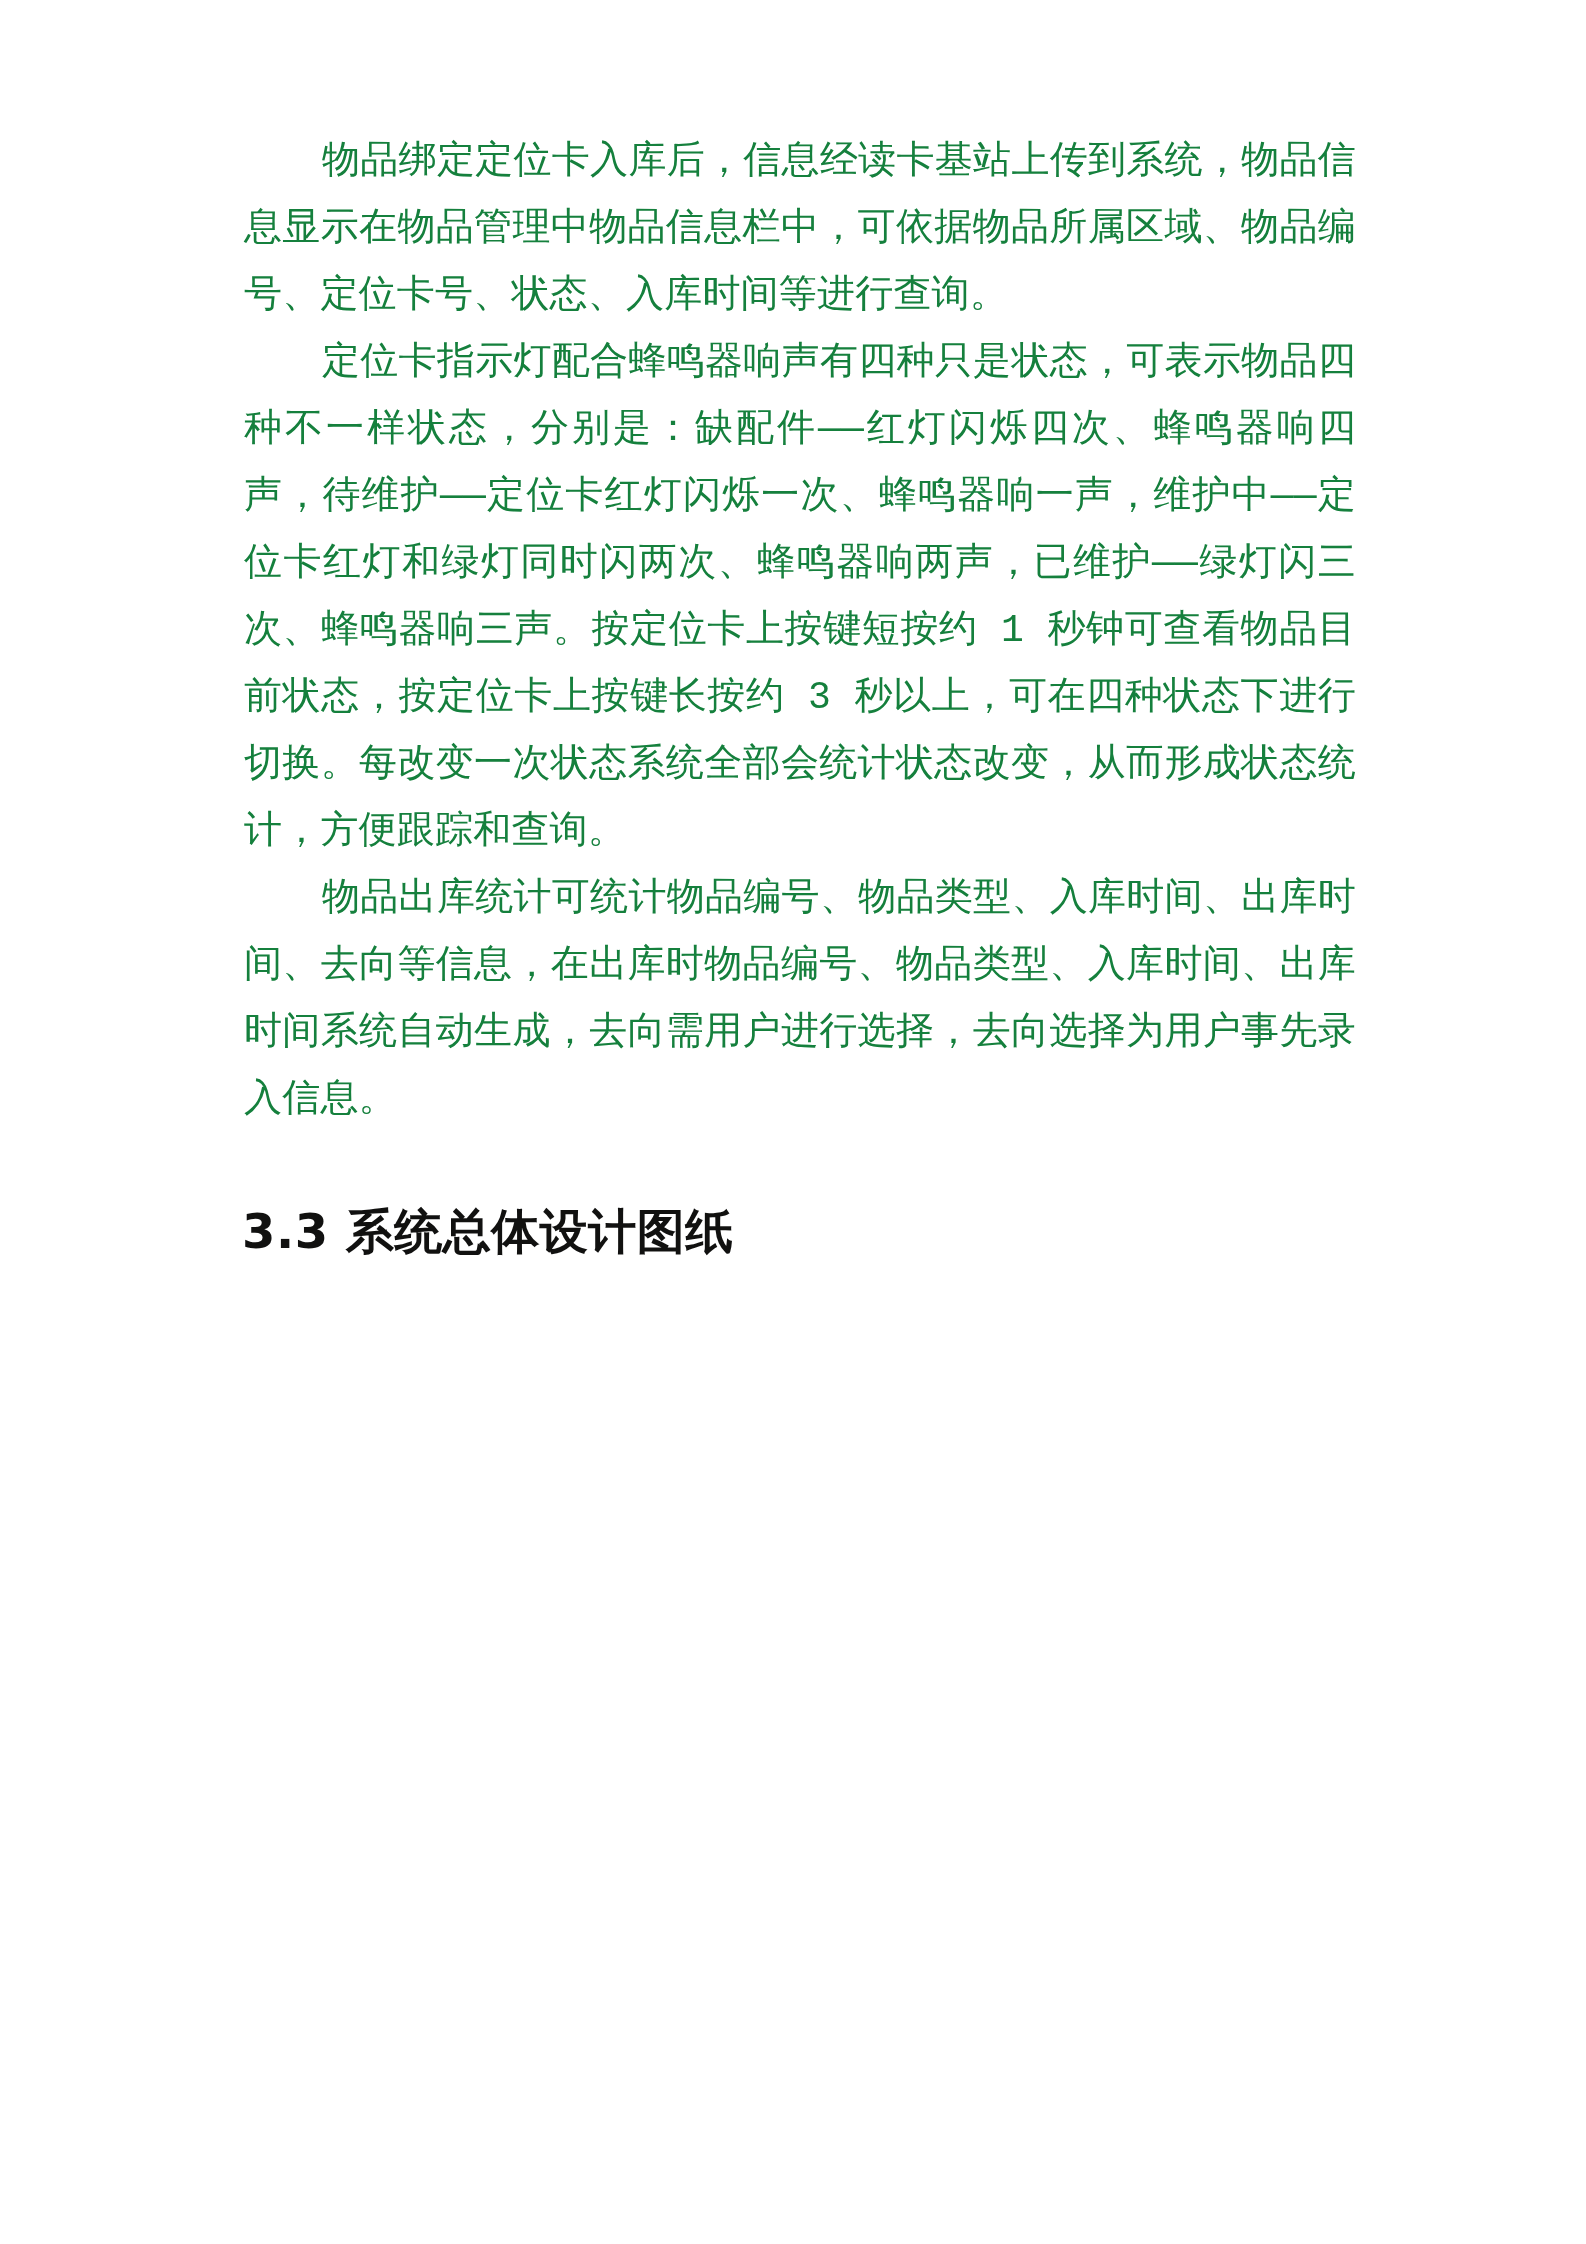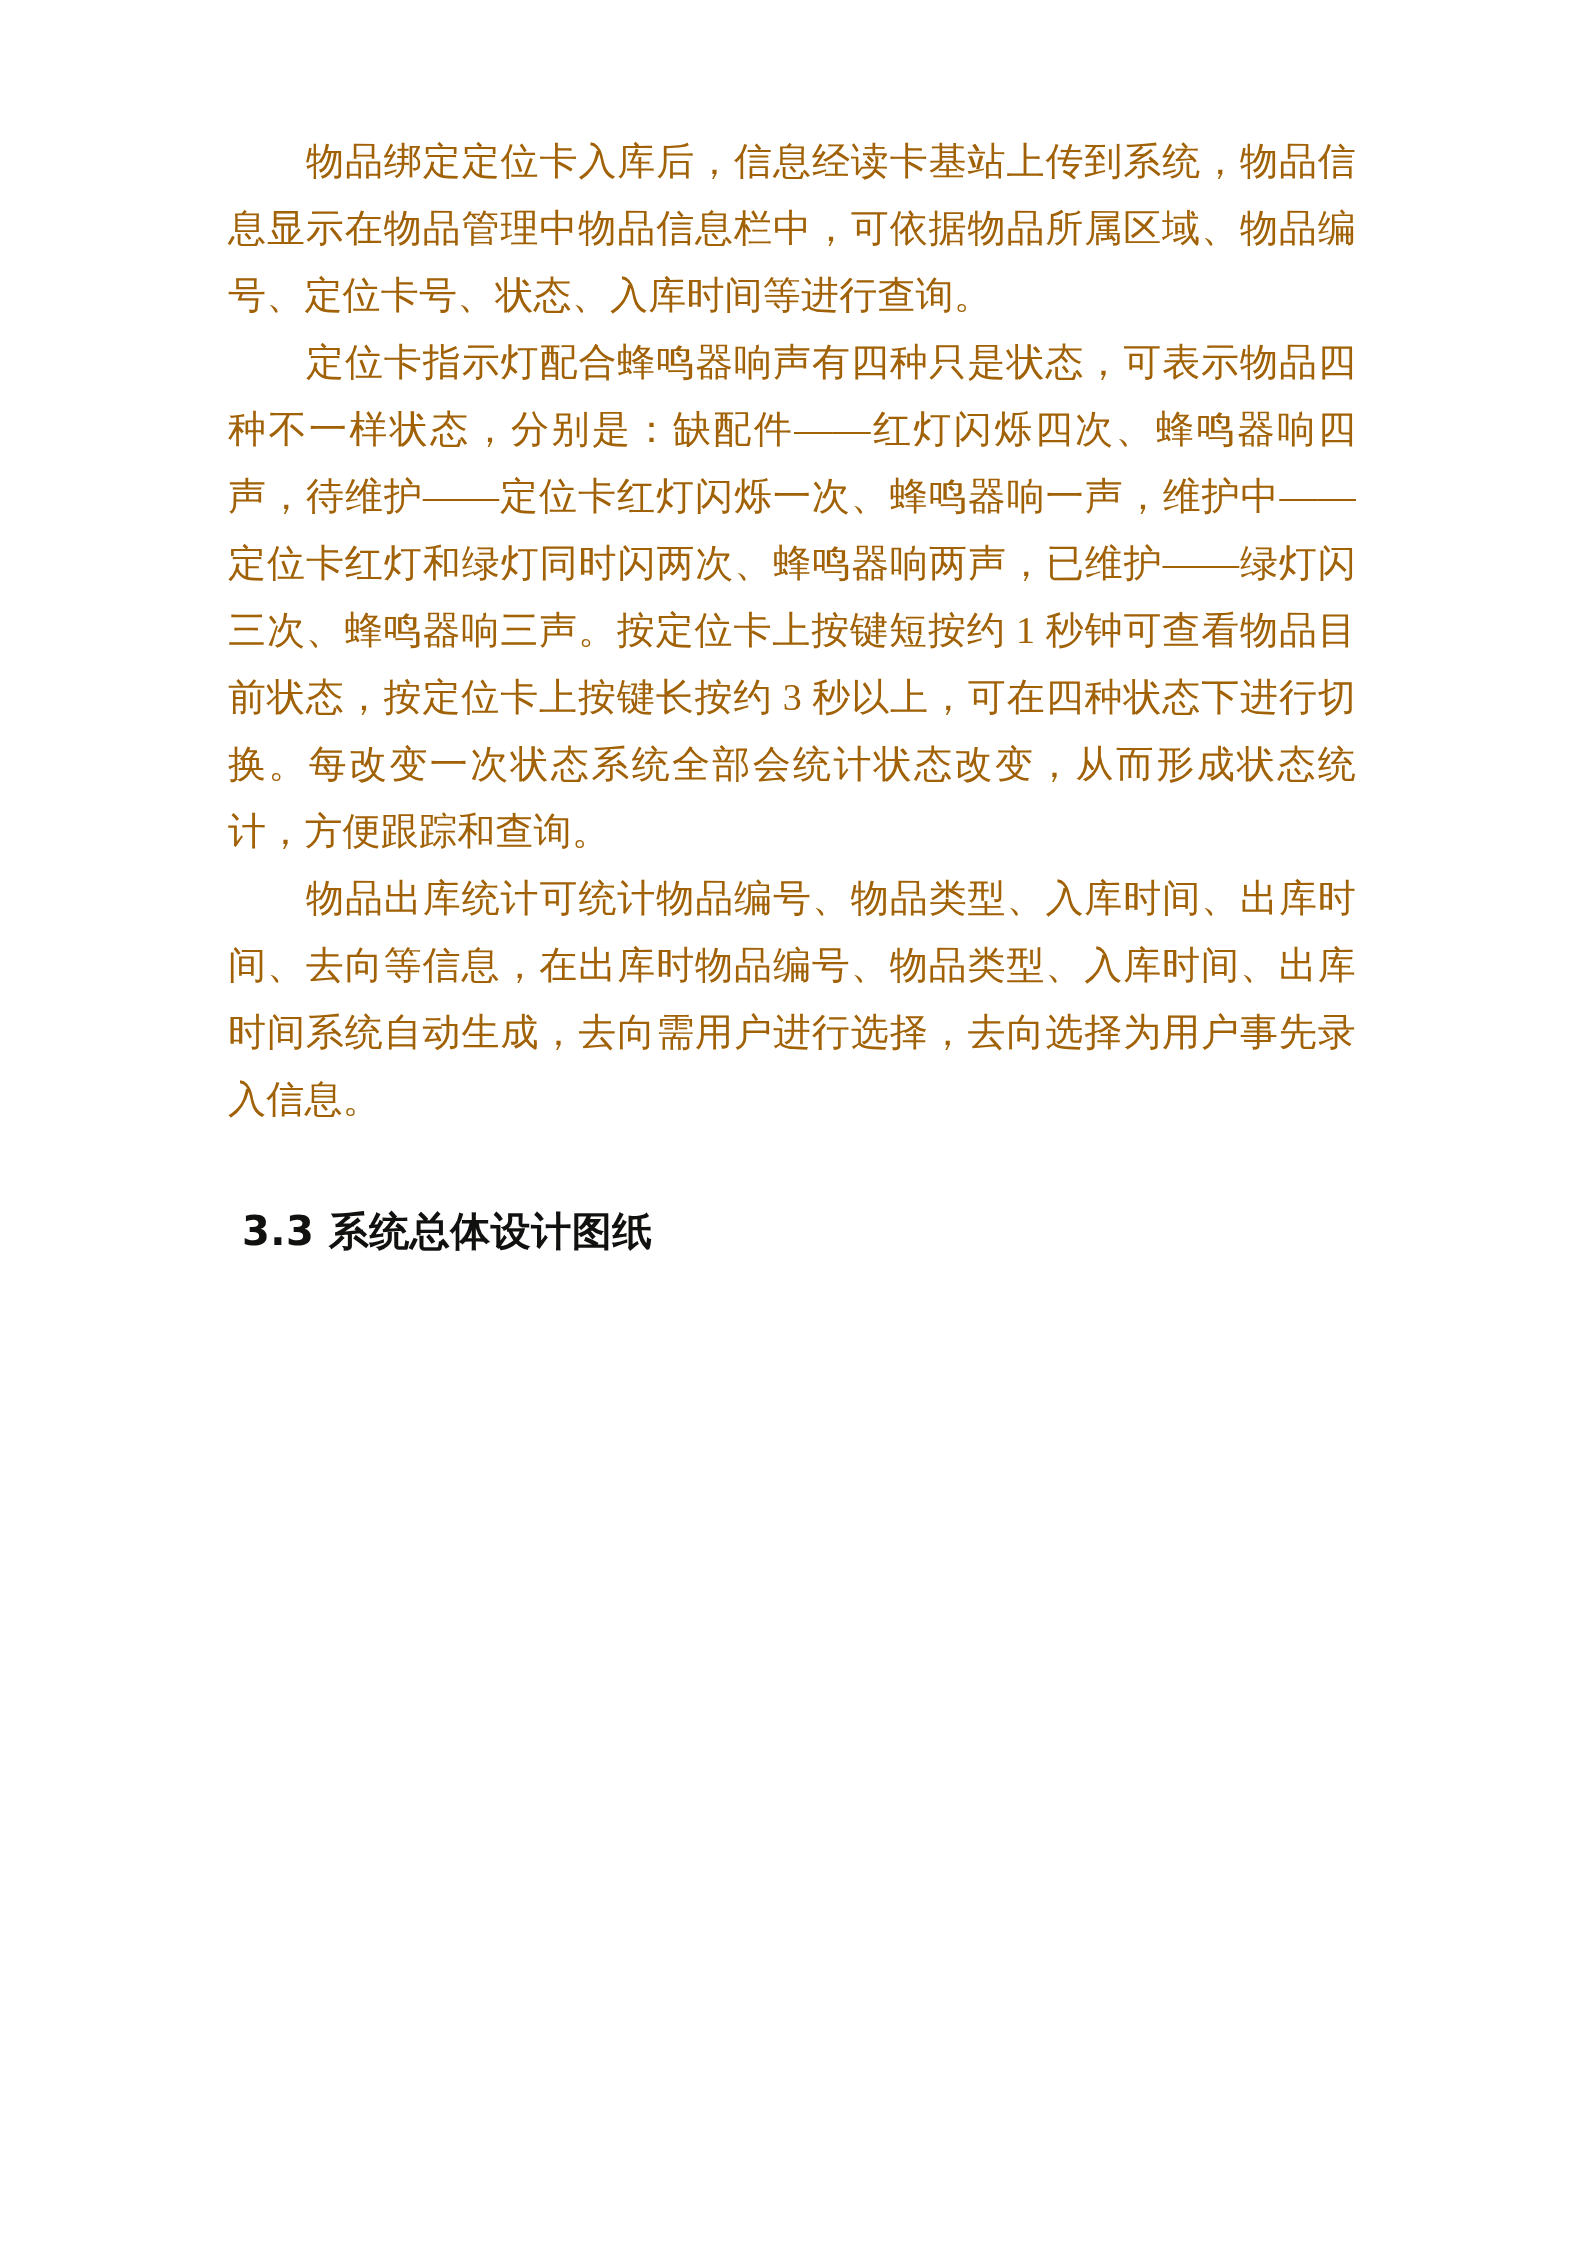--- a/index.html
+++ b/index.html
@@ -18,38 +18,38 @@
     overflow: hidden;
     box-sizing: border-box;
   }
   .content {
     position: absolute;
     left: 228px;
     top: 128px;
     width: 1128px;
   }
   .para {
-    font-family: Liberation Serif, serif;
+    font-family: Liberation Mono, monospace;
     font-size: 38px;
     line-height: 67px;
-    color: #a16207;
+    color: #15803d;
     text-align: justify;
     text-justify: inter-character;
     text-indent: 78px;
-    margin: 0 0 0 0;
+    margin: 0 0 0 16px;
     letter-spacing: 0.2px;
     word-break: break-all;
     -webkit-font-smoothing: antialiased;
   }
   .para + .para {
     margin-top: 0px;
   }
   .heading {
     font-family: "DejaVu Sans", "Liberation Sans", sans-serif;
-    font-size: 40px;
+    font-size: 48px;
     font-weight: bold;
     color: #111110;
     line-height: 60px;
     margin: 0;
     text-indent: 0;
     letter-spacing: 0.5px;
   }
   .heading-wrap {
     margin-top: 68px;
     padding-left: 14px;

